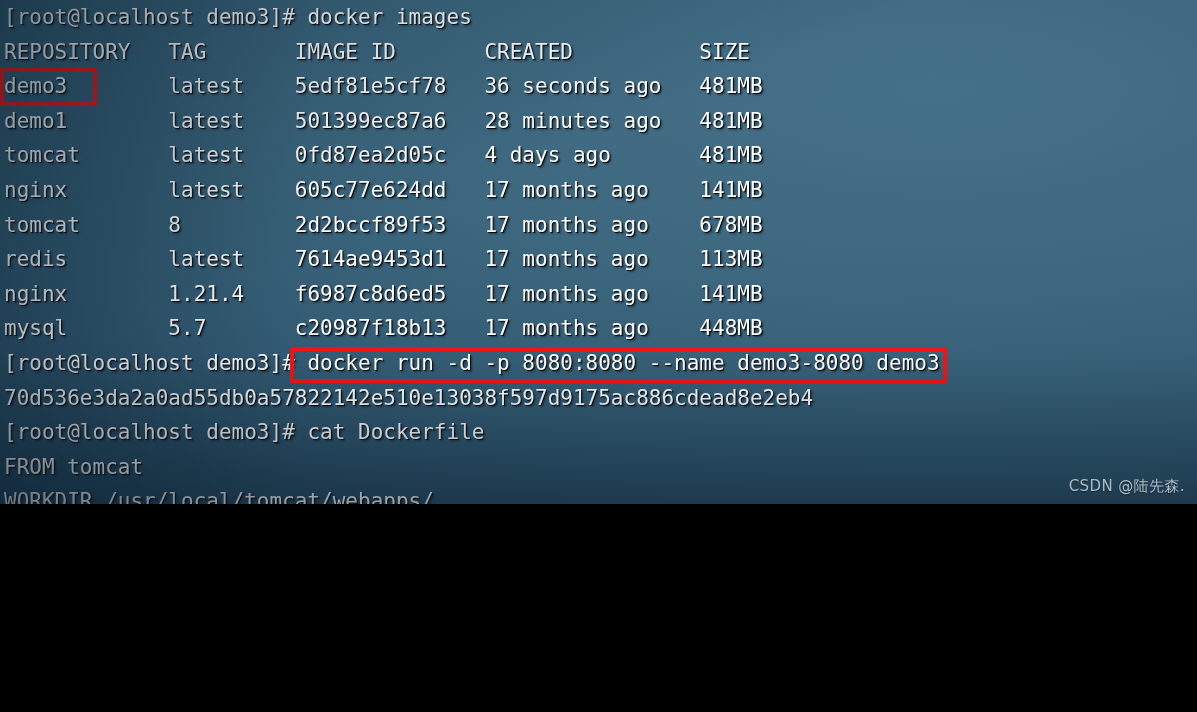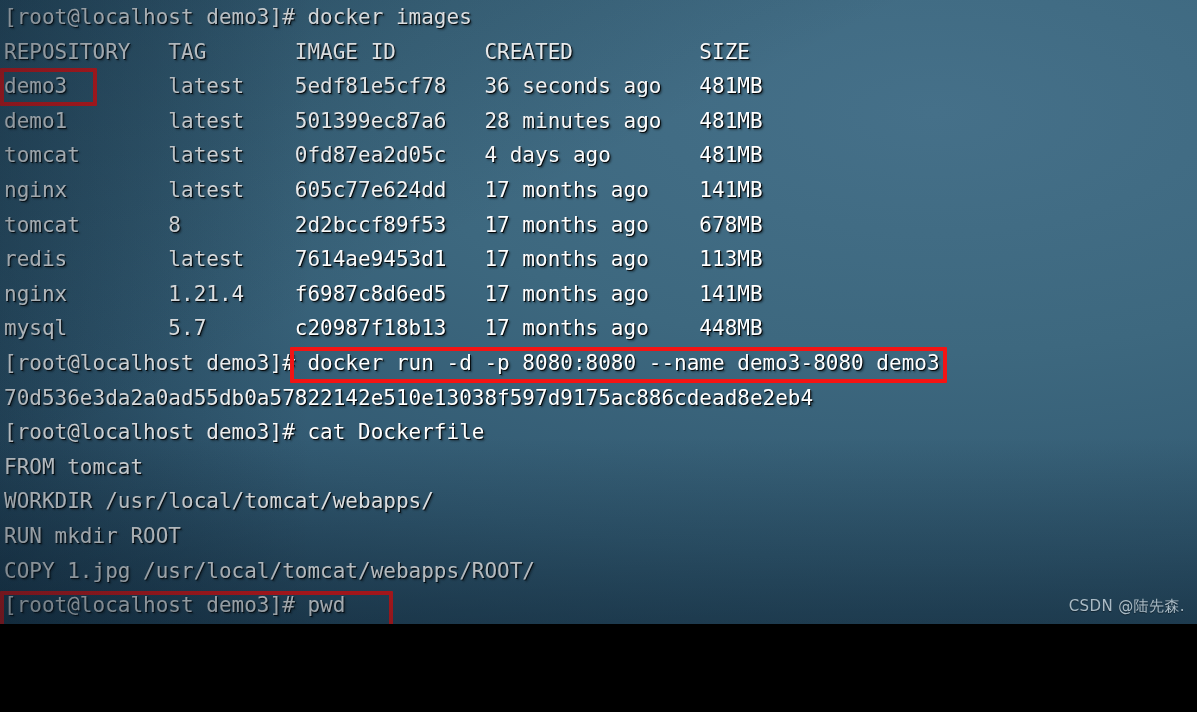--- a/index.html
+++ b/index.html
@@ -4,21 +4,21 @@
 <style>
   html, body {
     margin: 0;
     padding: 0;
     background: #000;
   }
 
   #screen {
     position: relative;
     width: 1197px;
-    height: 624px;
+    height: 504px;
     overflow: hidden;
     background-color: #37607a;
     background-image:
       radial-gradient(ellipse 140% 120% at 78% 18%, #457089 0%, #3d687f 32%, #325a72 60%, #24455c 85%, #1b3a4f 100%);
     font-family: "DejaVu Sans Mono", "Liberation Mono", monospace;
   }
 
   
   #vignette {
     position: absolute;

